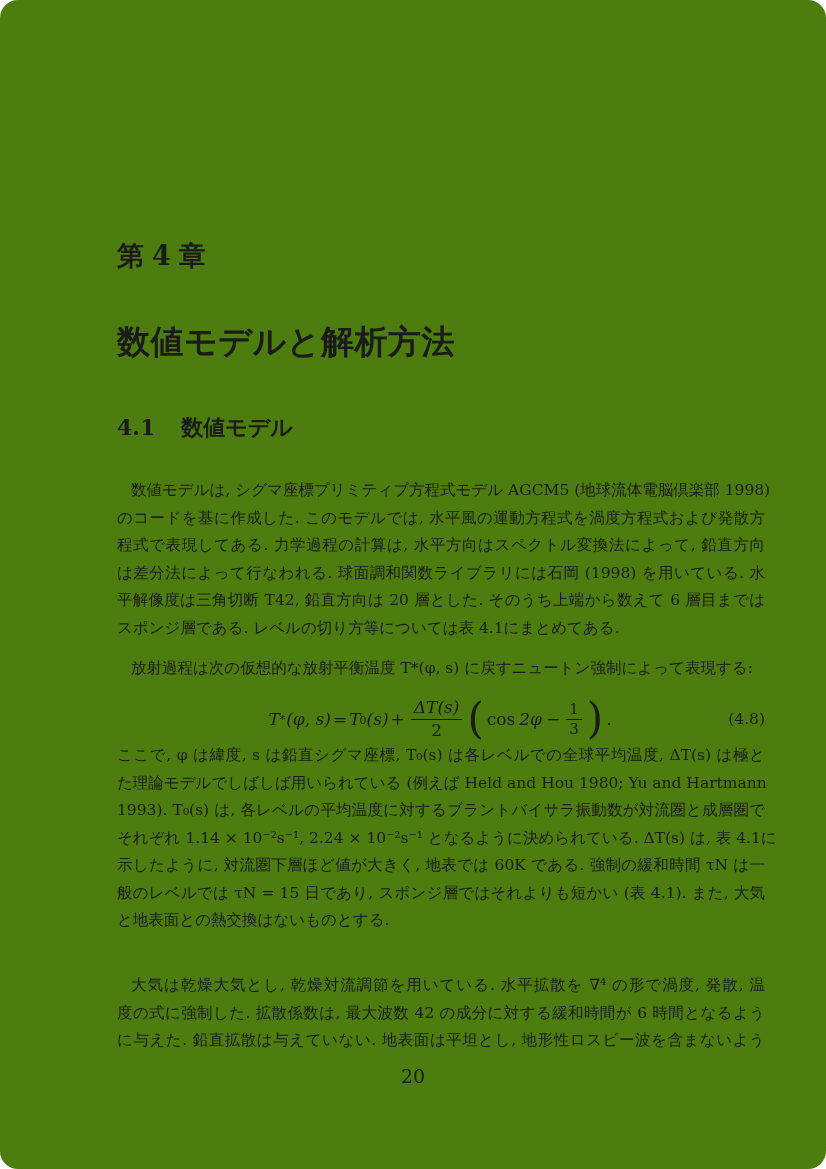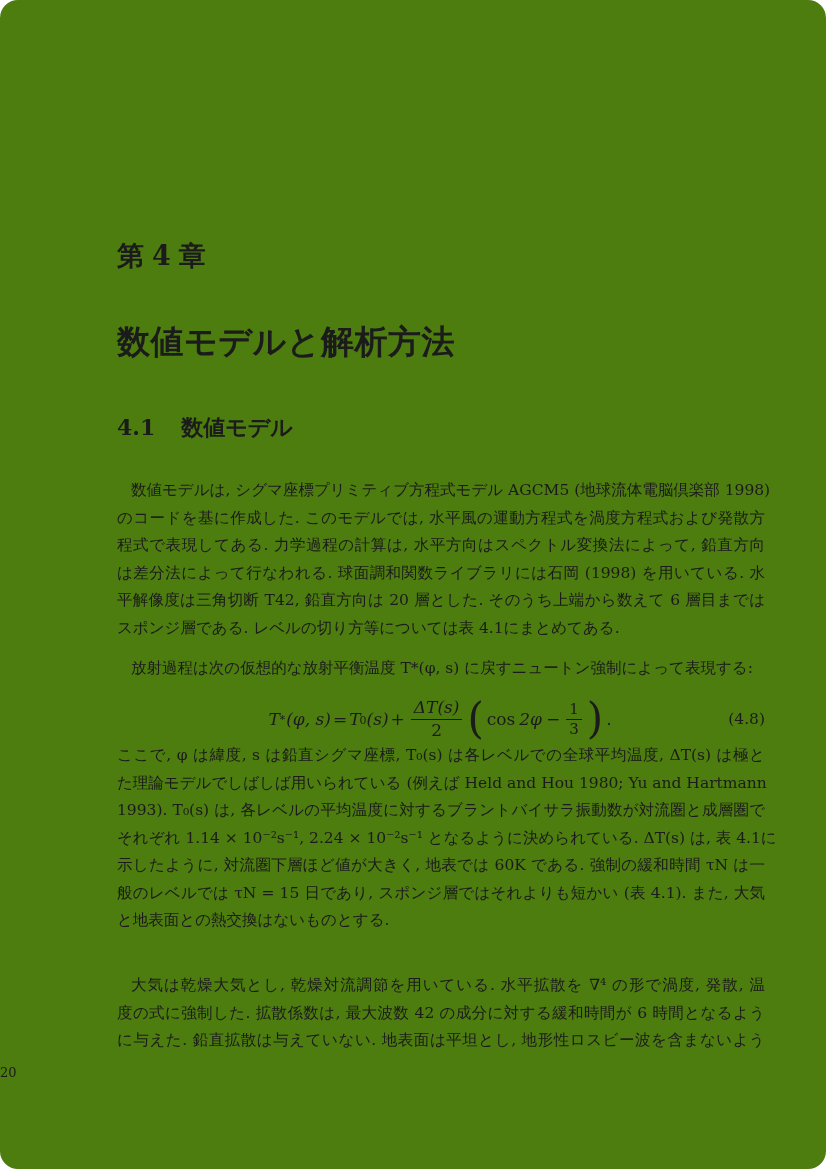--- a/index.html
+++ b/index.html
@@ -116,22 +116,22 @@
     transform: translateY(-50%);
     font-style: normal;
     font-size: 15.5px;
   }
 
   .page-number {
     position: absolute;
     top: 1065px;
     left: 0;
     width: 826px;
-    text-align: left;
-    font-size: 13px;
+    text-align: center;
+    font-size: 19px;
   }
 </style>
 </head>
 <body>
 
 <div class="page">
 
   <div class="abs chapter-heading">
     <span>第</span><span class="serif-num">4</span><span>章</span>
   </div>

